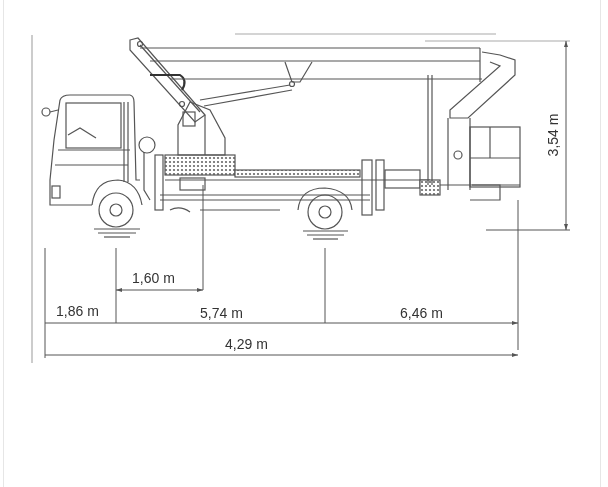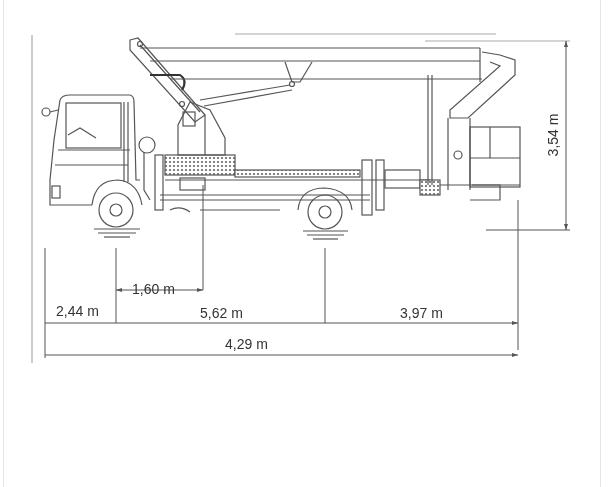--- a/index.html
+++ b/index.html
@@ -179,17 +179,17 @@
 
   <defs>
     <pattern id="mesh" width="4" height="4" patternUnits="userSpaceOnUse">
       <rect width="4" height="4" fill="#fff"></rect>
       <circle cx="2" cy="2" r="1.1" fill="#666"></circle>
     </pattern>
   </defs>
 </svg>
 
 <span class="dim-label vertical" style="left:532px; top:128px;">3,54 m</span>
-<span class="dim-label" style="left:132px; top:271px;margin-top:11px;">1,60 m</span>
-<span class="dim-label" style="left:56px; top:304px;">2,44 m</span>
-<span class="dim-label" style="left:200px; top:306px;">5,62 m</span>
-<span class="dim-label" style="left:400px; top:306px;">3,97 m</span>
+<span class="dim-label" style="left:132px; top:271px;">1,60 m</span>
+<span class="dim-label" style="left:56px; top:304px;">1,86 m</span>
+<span class="dim-label" style="left:200px; top:306px;">5,74 m</span>
+<span class="dim-label" style="left:400px; top:306px;">6,46 m</span>
 <span class="dim-label" style="left:225px; top:337px;">4,29 m</span>
 
 </body></html>

